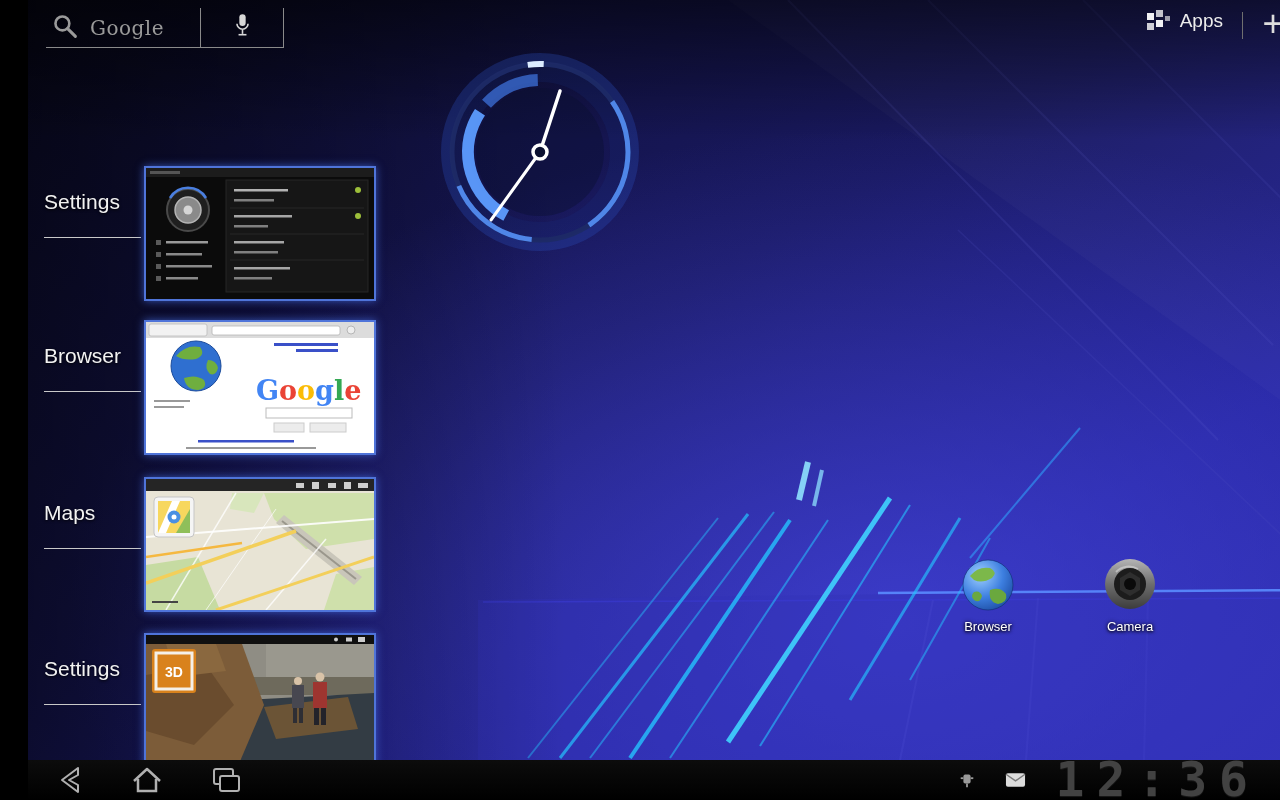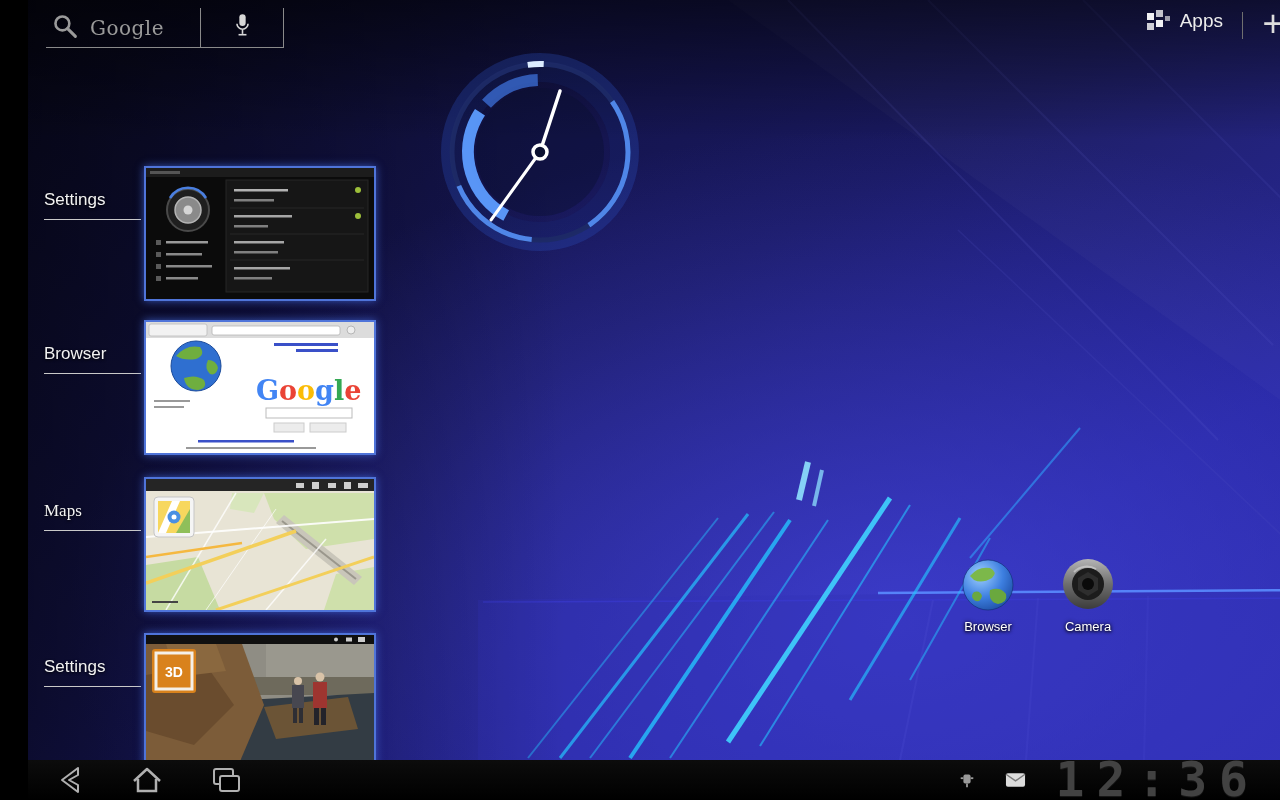--- a/index.html
+++ b/index.html
@@ -30,22 +30,22 @@
   .apps-grid i { position:absolute; background:#fff; }
   .topbar-divider { position:absolute; right:65px; top:12px; width:1px; height:27px; background:#6f6f6f; }
   .add-button { position:absolute; right:14px; top:2px; width:42px; height:44px; color:#dcdcdc;
                 font-size:36px; font-weight:300; text-align:center; line-height:44px; cursor:pointer; }
 
   
   .clock-widget { position:absolute; left:412px; top:52px; width:200px; height:200px; }
 
   
   .recent-item { position:absolute; left:0; width:360px; height:140px; }
-  .recent-label { position:absolute; left:16px; top:24px; width:97px; color:#f2f2f2; font-size:17px;
-                  padding-bottom:9px; border-bottom:1px solid #c9c9c9; text-shadow:0 1px 3px rgba(0,0,0,.9); }
+  .recent-label { position:absolute; left:16px; top:24px; width:97px; color:#f2f2f2; font-size:21px;
+                  padding-bottom:23px; border-bottom:1px solid #c9c9c9; text-shadow:0 1px 3px rgba(0,0,0,.9); }
   .recent-thumb { position:absolute; left:116px; top:0; width:232px; height:135px; background:#000;
                   border:2px solid #4f74d9; box-shadow:0 0 8px rgba(70,110,230,.7); cursor:pointer; }
   .recent-thumb svg { width:100%; height:100%; display:block; }
 
   
   .desktop-icon { position:absolute; width:76px; text-align:center; cursor:pointer; }
   .desktop-icon svg { width:56px; height:56px; display:block; margin:0 auto; }
   .icon-label { margin-top:7px; color:#fff; font-size:13px; text-shadow:0 1px 3px #000, 0 0 4px rgba(0,0,0,.8); }
 
   
@@ -223,21 +223,21 @@
         <rect x="128" y="101" width="30" height="9" fill="#ececec" stroke="#cccccc"></rect>
         <rect x="164" y="101" width="36" height="9" fill="#ececec" stroke="#cccccc"></rect>
         <rect x="8" y="78" width="36" height="2" fill="#999999"></rect>
         <rect x="8" y="84" width="30" height="2" fill="#999999"></rect>
         <rect x="52" y="118" width="96" height="2.5" fill="#3a50c8"></rect>
         <rect x="40" y="125" width="130" height="2" fill="#999999"></rect>
       </svg>
     </div>
   </div>
 
-  <div class="recent-item" style="top:477px;font-family:Liberation Serif, serif;">
+  <div class="recent-item" style="top:477px;">
     <div class="recent-label">Maps</div>
     <div class="recent-thumb">
       <svg viewBox="0 0 228 131">
         <rect width="228" height="131" fill="#e8e4d5"></rect>
         <polygon points="118,14 228,14 228,60 160,70 128,40" fill="#cfe0ab"></polygon>
         <polygon points="0,86 52,78 74,131 0,131" fill="#c6dba2"></polygon>
         <polygon points="190,95 228,88 228,131 178,131" fill="#cfe0ab"></polygon>
         <polygon points="86,14 118,14 108,34 84,30" fill="#d8e6bc"></polygon>
         <polygon points="138,36 216,98 208,106 130,44" fill="#c9c6ba"></polygon>
         <line x1="136" y1="42" x2="210" y2="100" stroke="#9a978c" stroke-width="2"></line>
@@ -308,21 +308,21 @@
       </defs>
       <circle cx="28" cy="29" r="25" fill="url(#ocean)"></circle>
       <path d="M10 20 q8 -10 20 -8 q8 4 2 10 q-10 6 -18 2 z" fill="#7cb84a"></path>
       <path d="M30 34 q10 -4 16 4 q2 8 -8 10 q-10 -2 -8 -14 z" fill="#6aa83e"></path>
       <path d="M14 36 q6 -2 8 4 q-2 8 -8 4 q-4 -4 0 -8 z" fill="#6aa83e"></path>
       <circle cx="28" cy="29" r="25" fill="none" stroke="#0d2d6e" stroke-width="1" opacity="0.6"></circle>
     </svg>
     <div class="icon-label">Browser</div>
   </div>
 
-  <div class="desktop-icon" style="left:1022px; top:556px;">
+  <div class="desktop-icon" style="left:1064px; top:556px;">
     <svg viewBox="0 0 56 56">
       <defs>
         <linearGradient id="lens" x1="0" y1="0" x2="0" y2="1">
           <stop offset="0" stop-color="#b5b5b5"></stop>
             <stop offset="0.5" stop-color="#6e6e6e"></stop>
             <stop offset="1" stop-color="#3c3c3c"></stop>
         </linearGradient>
       </defs>
       <circle cx="28" cy="28" r="25" fill="url(#lens)"></circle>
       <circle cx="28" cy="28" r="16" fill="#1c1c1c"></circle>

